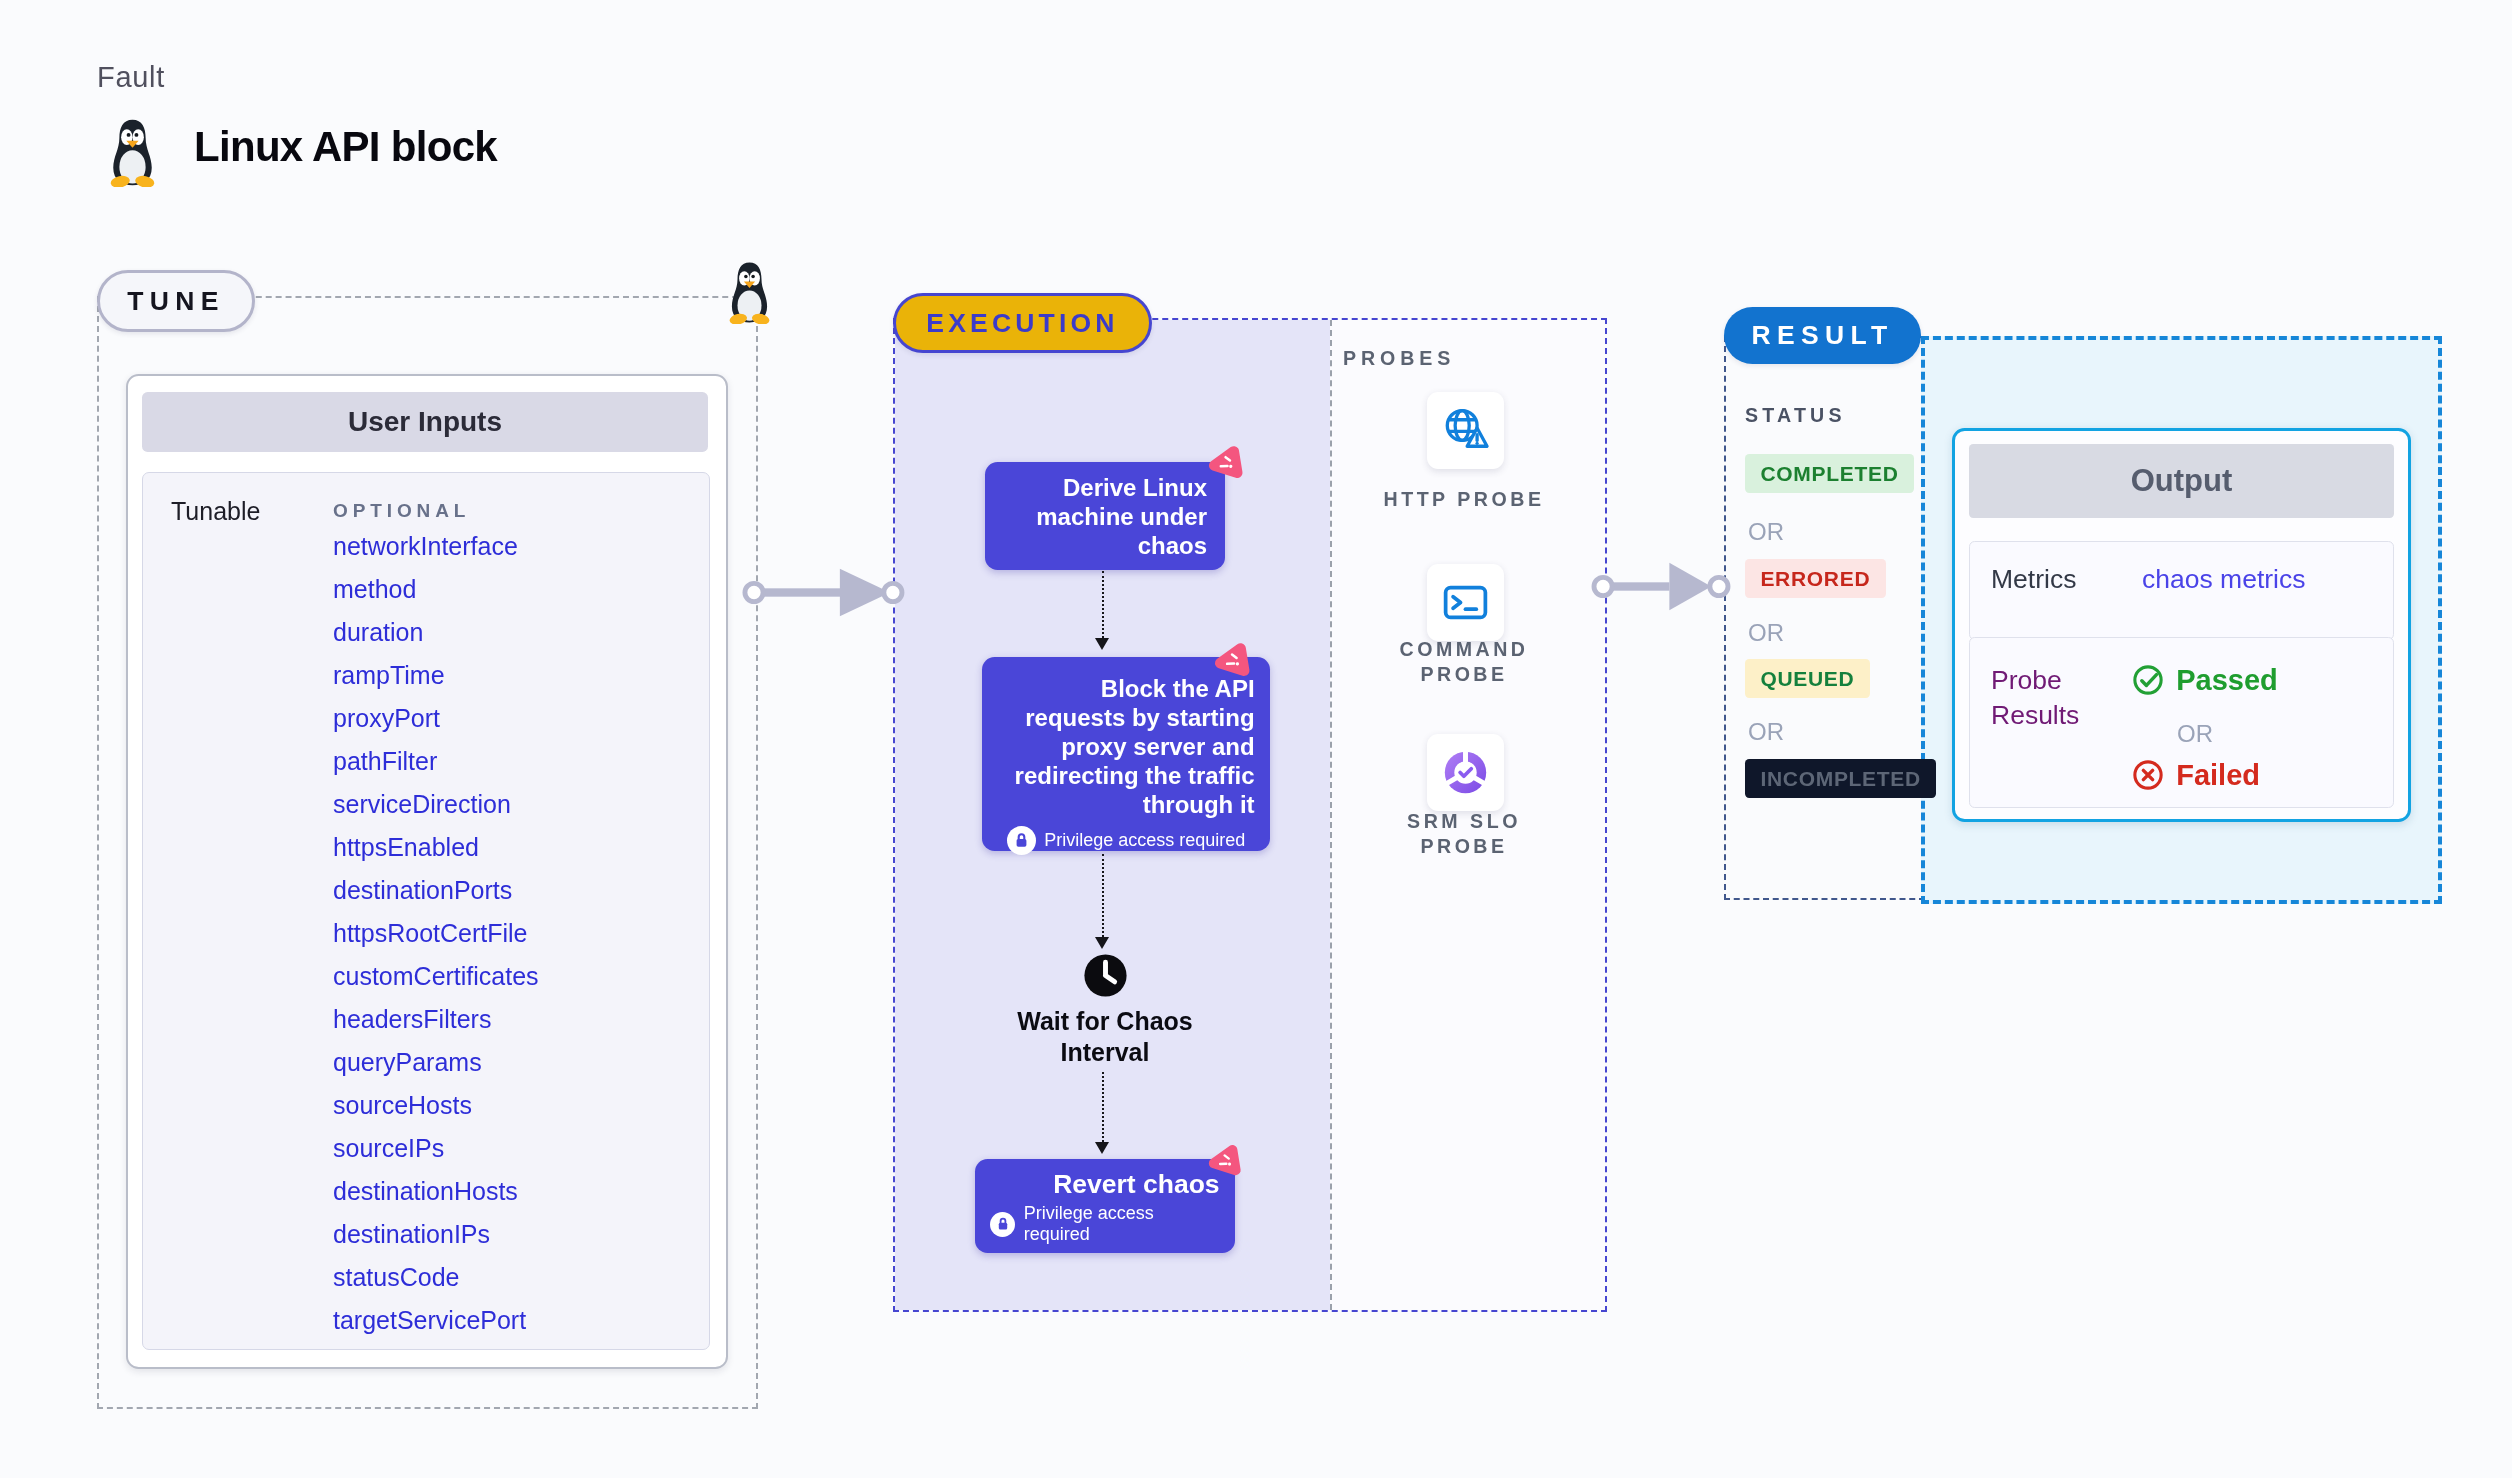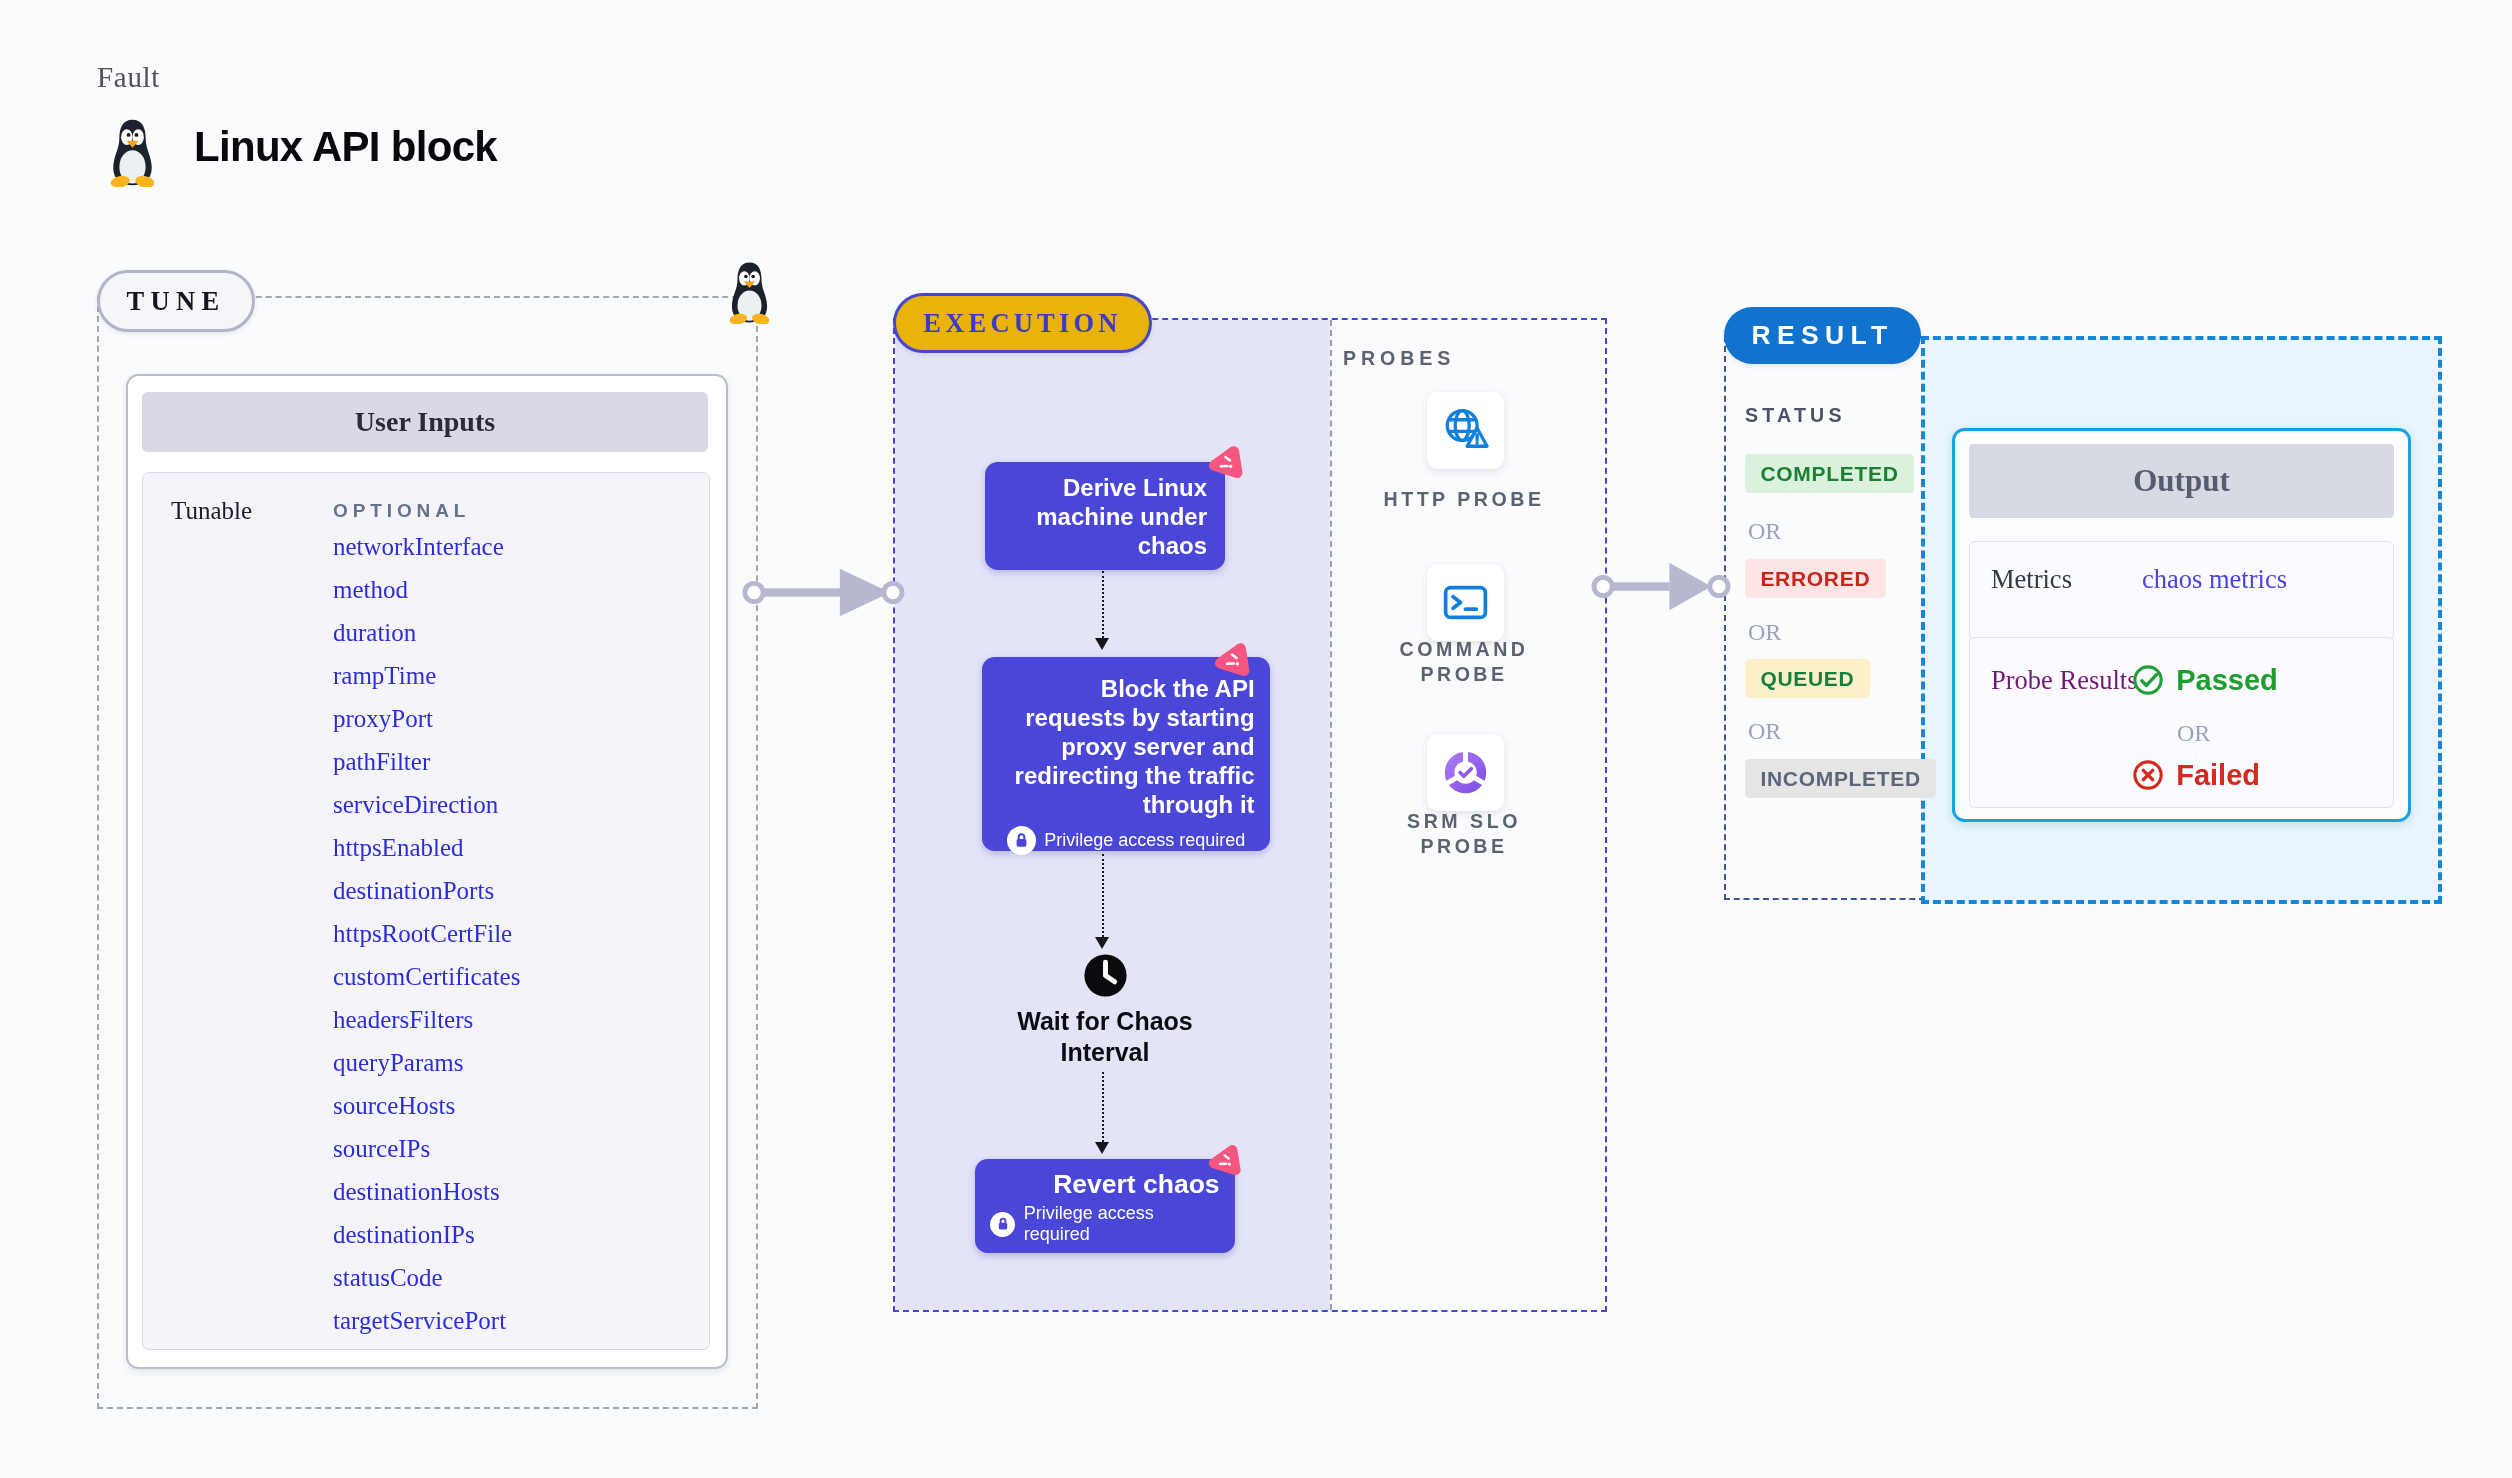--- a/index.html
+++ b/index.html
@@ -1,17 +1,17 @@
 <!DOCTYPE html>
 <html style="font-size:11.2px"><head>
 <meta charset="utf-8">
 <style>
   html,body{margin:0;padding:0;background:#fafbfd;font-family:"Liberation Sans",sans-serif;}
   .canvas{position:relative;width:2512px;height:1478px;background:#fafbfd;overflow:hidden;}
-  .mono{font-family:Liberation Serif, serif;}
+  .mono{font-family:Liberation Sans, sans-serif;}
   .abs{position:absolute;}
 
   
   .eyebrow{left:97px;top:61px;font-size:29px;color:#50505e;letter-spacing:0.7px;}
   .page-title{left:194px;top:123px;font-size:42px;font-weight:800;color:#08080f;letter-spacing:-0.7px;}
 
   
   .pill{display:flex;align-items:center;justify-content:center;border-radius:698px;font-weight:bold;z-index:6;box-shadow:0 2.1px 5.6px rgba(40,40,80,.10);}
   .tune-pill{left:97px;top:270px;width:152px;height:56px;background:#f5f6fa;border:3.5px solid #b3b4ca;color:#15151f;font-size:26.5px;letter-spacing:6.3px;}
   .exec-pill{left:893px;top:293px;width:253px;height:54px;background:#eab308;border:3.5px solid #4646d0;color:#3b3bca;font-size:26.5px;letter-spacing:4.2px;}
@@ -54,21 +54,21 @@
   .probes-label{left:1343px;top:347px;font-size:19.6px;font-weight:bold;color:#5b6372;letter-spacing:4.9px;z-index:4;}
   .probe-card{left:1427px;width:77px;height:77px;background:#ffffff;border-radius:11.2px;box-shadow:0 2.8px 7px rgba(40,40,80,.12);display:flex;align-items:center;justify-content:center;z-index:4;}
   .probe-label{left:1380px;width:168px;text-align:center;font-size:19.6px;font-weight:bold;color:#5b6372;letter-spacing:3.5px;line-height:25px;z-index:4;}
 
   
   .status-label{left:1745px;top:404px;font-size:19.6px;font-weight:bold;color:#4a5264;letter-spacing:4.2px;z-index:4;}
   .badge{display:inline-block;font-size:21px;font-weight:bold;letter-spacing:0.7px;padding:7.7px 15.4px;border-radius:4.2px;z-index:4;}
   .badge-completed{left:1745px;top:454px;background:#d9f1dd;color:#1c8030;}
   .badge-errored{left:1745px;top:559px;background:#fce5e4;color:#c6271c;}
   .badge-queued{left:1745px;top:659px;background:#fdf0c8;color:#15803d;}
-  .badge-incompleted{left:1745px;top:759px;background:#e5e5e5;color:#5d6676;}
+  .badge-incompleted{left:1745px;top:759px;background:#0f172a;color:#5d6676;}
   .or-label{font-size:24px;color:#9aa3b8;z-index:4;}
   .or1{left:1748px;top:518px;}
   .or2{left:1748px;top:619px;}
   .or3{left:1748px;top:718px;}
 
   .output-card{left:1952px;top:428px;width:453px;height:388px;background:#fdfdff;border:3.5px solid #12a3e2;border-radius:12.6px;box-shadow:0 2.8px 8.4px rgba(20,80,120,.15);z-index:4;}
   .out-header{position:absolute;left:14px;top:12.6px;width:425px;height:74px;background:#d8dae3;border-radius:4.2px;display:flex;align-items:center;justify-content:center;font-size:31px;font-weight:bold;color:#565d6e;box-sizing:border-box;}
   .out-row{position:absolute;left:14px;width:425px;background:#fafaff;border:1.4px solid #dfe1ec;border-radius:5.6px;box-sizing:border-box;}
   .metrics-row{top:110px;height:99px;}
   .metrics-label{position:absolute;left:21px;top:22.4px;font-size:26.5px;color:#333947;}

